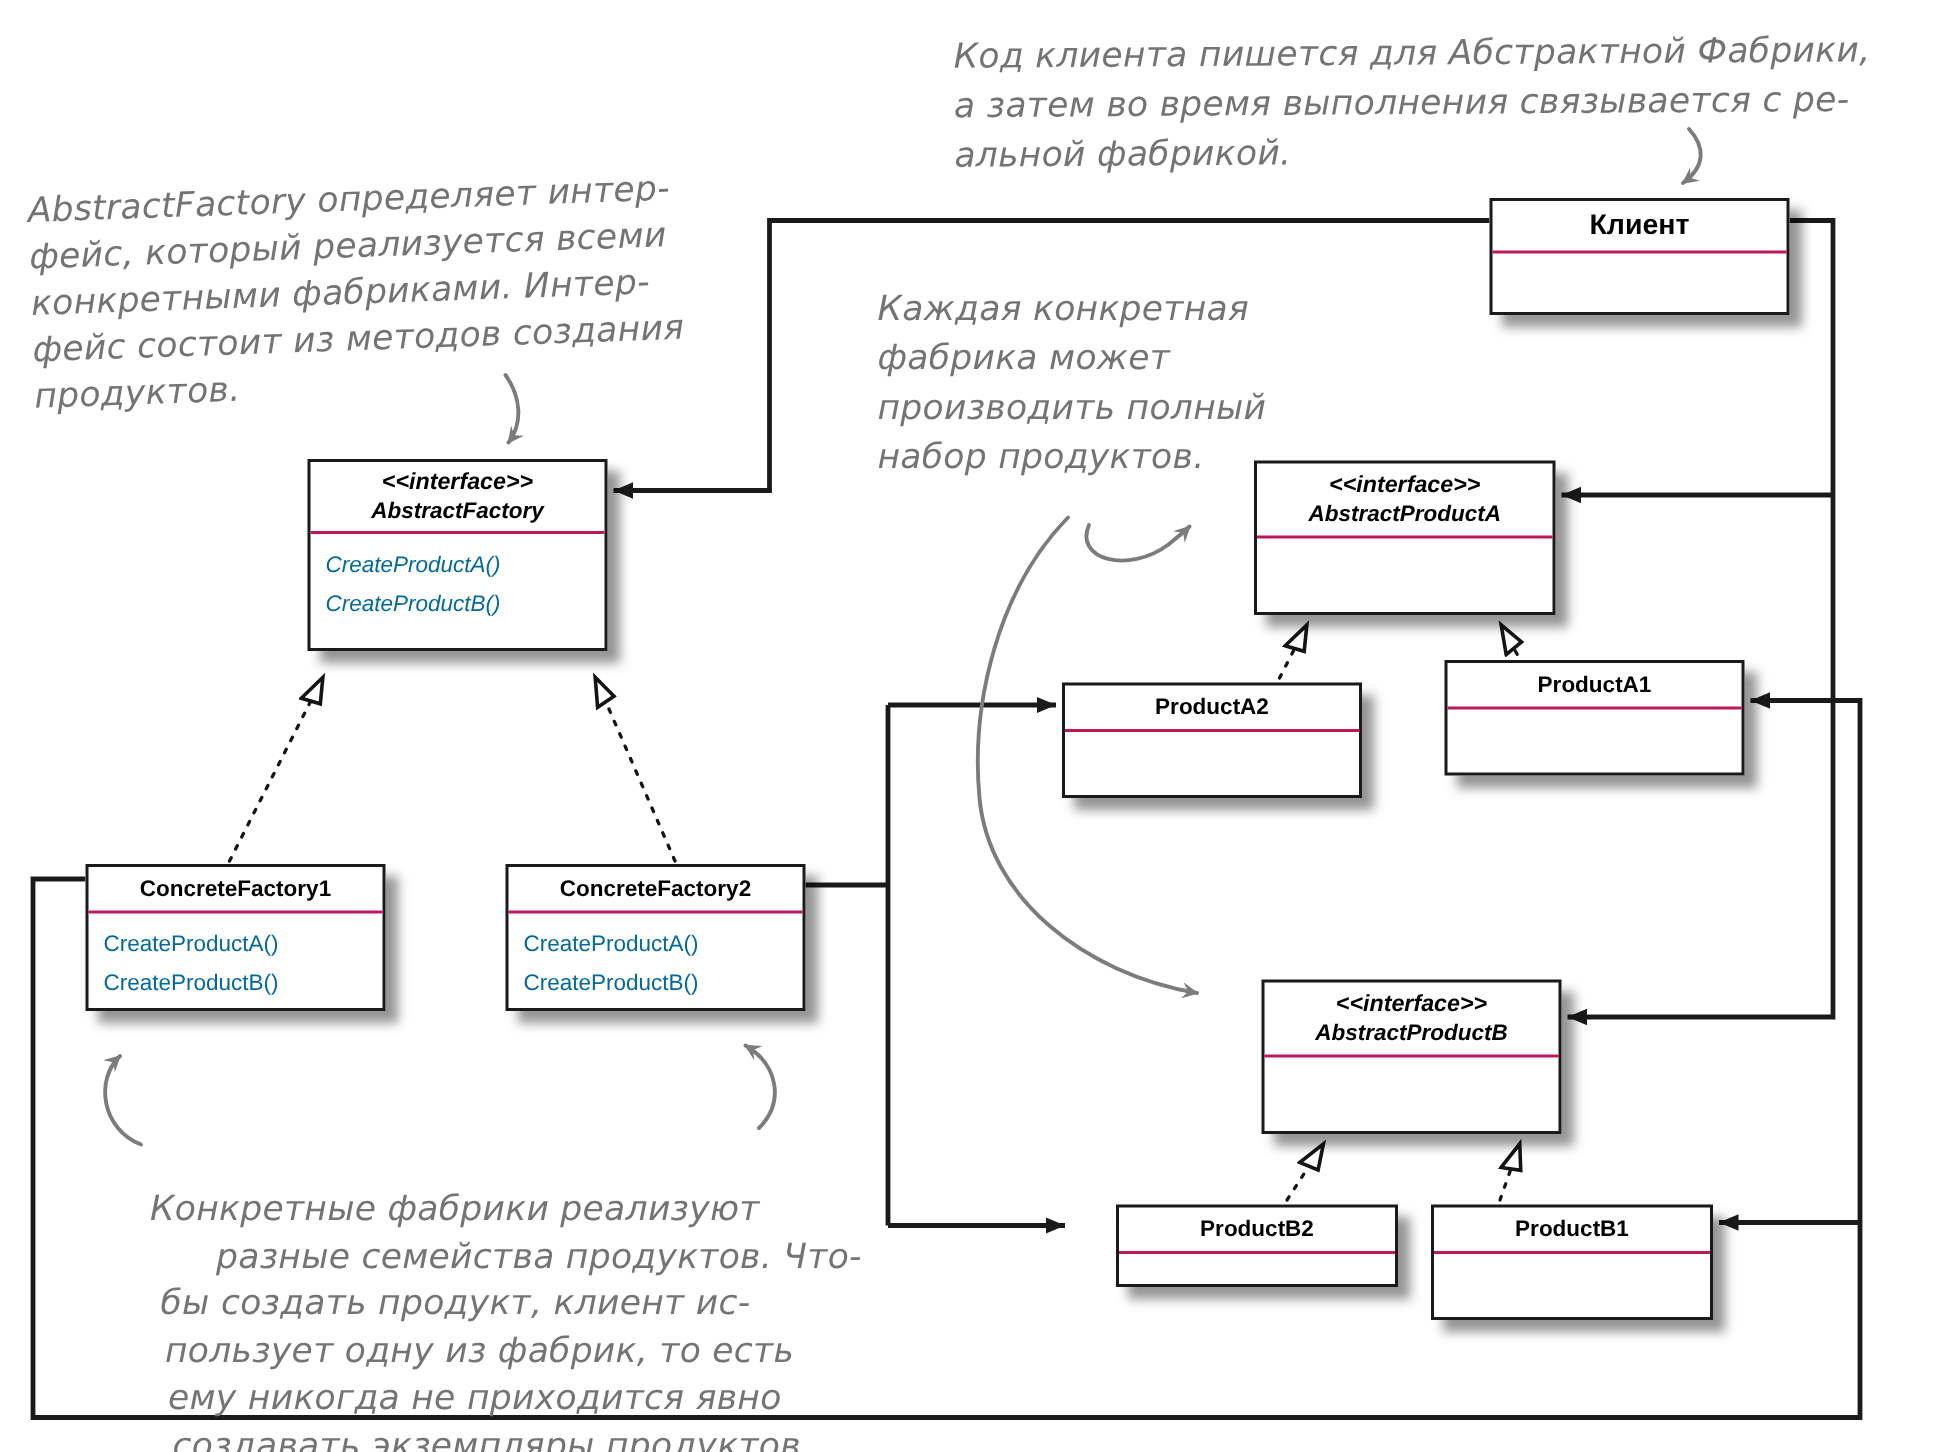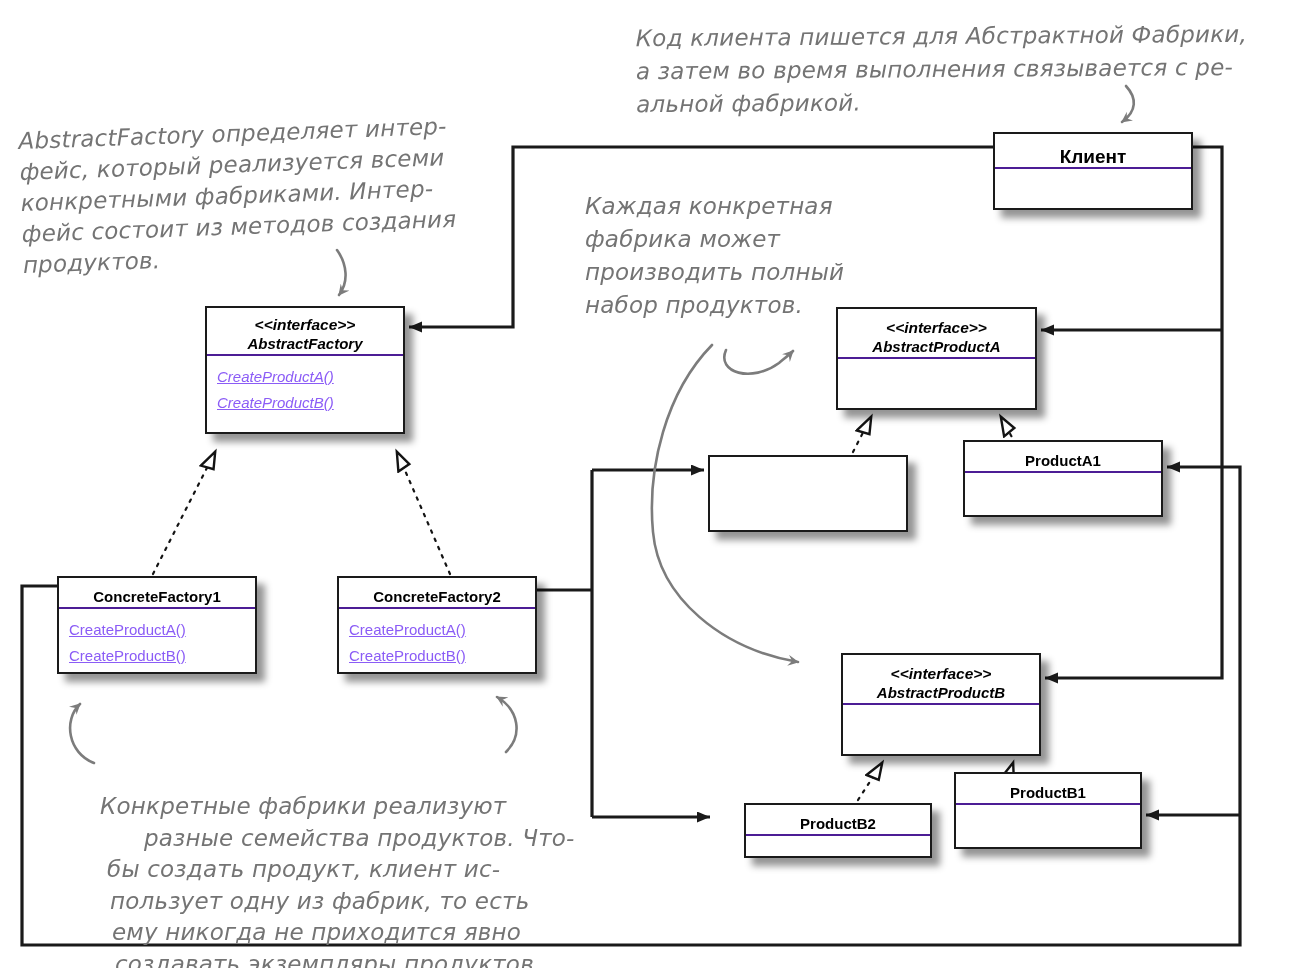--- a/index.html
+++ b/index.html
@@ -14,28 +14,28 @@
   #note-family{left:585px;top:190px;font-size:23px;line-height:33px;}
   #note-cf{left:100px;top:791px;font-size:23px;line-height:31.5px;}
   #note-cf .ln:nth-child(2){padding-left:4px;margin-left:40px;}
   #note-cf .ln:nth-child(3){padding-left:7px;}
   #note-cf .ln:nth-child(4){padding-left:10px;}
   #note-cf .ln:nth-child(5){padding-left:12px;}
   #note-cf .ln:nth-child(6){padding-left:15px;}
   
   .uml{position:absolute;background:#ffffff;border:2.5px solid #1a1a1a;
        box-shadow:8px 8px 7px rgba(0,0,0,.42);box-sizing:border-box;display:flex;flex-direction:column;}
-  .uml .hdr{border-bottom:2px solid #4c1d95;text-align:center;display:flex;flex-direction:column;
-            justify-content:flex-end;flex:0 0 auto;}
+  .uml .hdr{border-bottom:2px solid #be185d;text-align:center;display:flex;flex-direction:column;
+            justify-content:center;flex:0 0 auto;}
   .uml .body{flex:1 1 auto;padding:6px 10px 0 10px;}
   .stereo{font-size:15.5px;font-weight:bold;font-style:italic;line-height:19px;}
   .cname{font-size:15px;font-weight:bold;line-height:20px;}
   .iname{font-style:italic;}
   .bigname{font-size:19px;}
-  .method{font-size:15px;line-height:20px;margin:5px 0 6px 0;color:#8b5cf6;text-decoration:underline;}
+  .method{font-size:15px;line-height:20px;margin:5px 0 6px 0;color:#0369a1;}
   .it .method{font-style:italic;}
   svg{position:absolute;left:0;top:0;pointer-events:none;}
 </style>
 </head>
 <body>
 
 <div id="stage">
 
   <svg width="1305" height="968" viewBox="0 0 1305 968">
     <defs>
@@ -130,20 +130,23 @@
 
   <div class="uml" style="left:836px;top:307px;width:201px;height:103px;">
     <div class="hdr" style="height:48px;">
       <div class="stereo">&lt;&lt;interface&gt;&gt;</div>
       <div class="cname iname">AbstractProductA</div>
     </div>
     <div class="body"></div>
   </div>
 
   <div class="uml" style="left:708px;top:455px;width:200px;height:77px;">
+    <div class="hdr" style="height:29px;">
+      <div class="cname">ProductA2</div>
+    </div>
     <div class="body"></div>
   </div>
 
   <div class="uml" style="left:963px;top:440px;width:200px;height:77px;">
     <div class="hdr" style="height:29px;">
       <div class="cname">ProductA1</div>
     </div>
     <div class="body"></div>
   </div>
 
@@ -175,20 +178,20 @@
     <div class="body"></div>
   </div>
 
   <div class="uml" style="left:714px;top:803px;width:188px;height:55px;margin-left:30px;">
     <div class="hdr" style="height:29px;">
       <div class="cname">ProductB2</div>
     </div>
     <div class="body"></div>
   </div>
 
-  <div class="uml" style="left:954px;top:772px;width:188px;height:77px;">
+  <div class="uml" style="left:954px;top:803px;width:188px;height:77px;">
     <div class="hdr" style="height:29px;">
       <div class="cname">ProductB1</div>
     </div>
     <div class="body"></div>
   </div>
 
 </div>
 
 </body></html>

